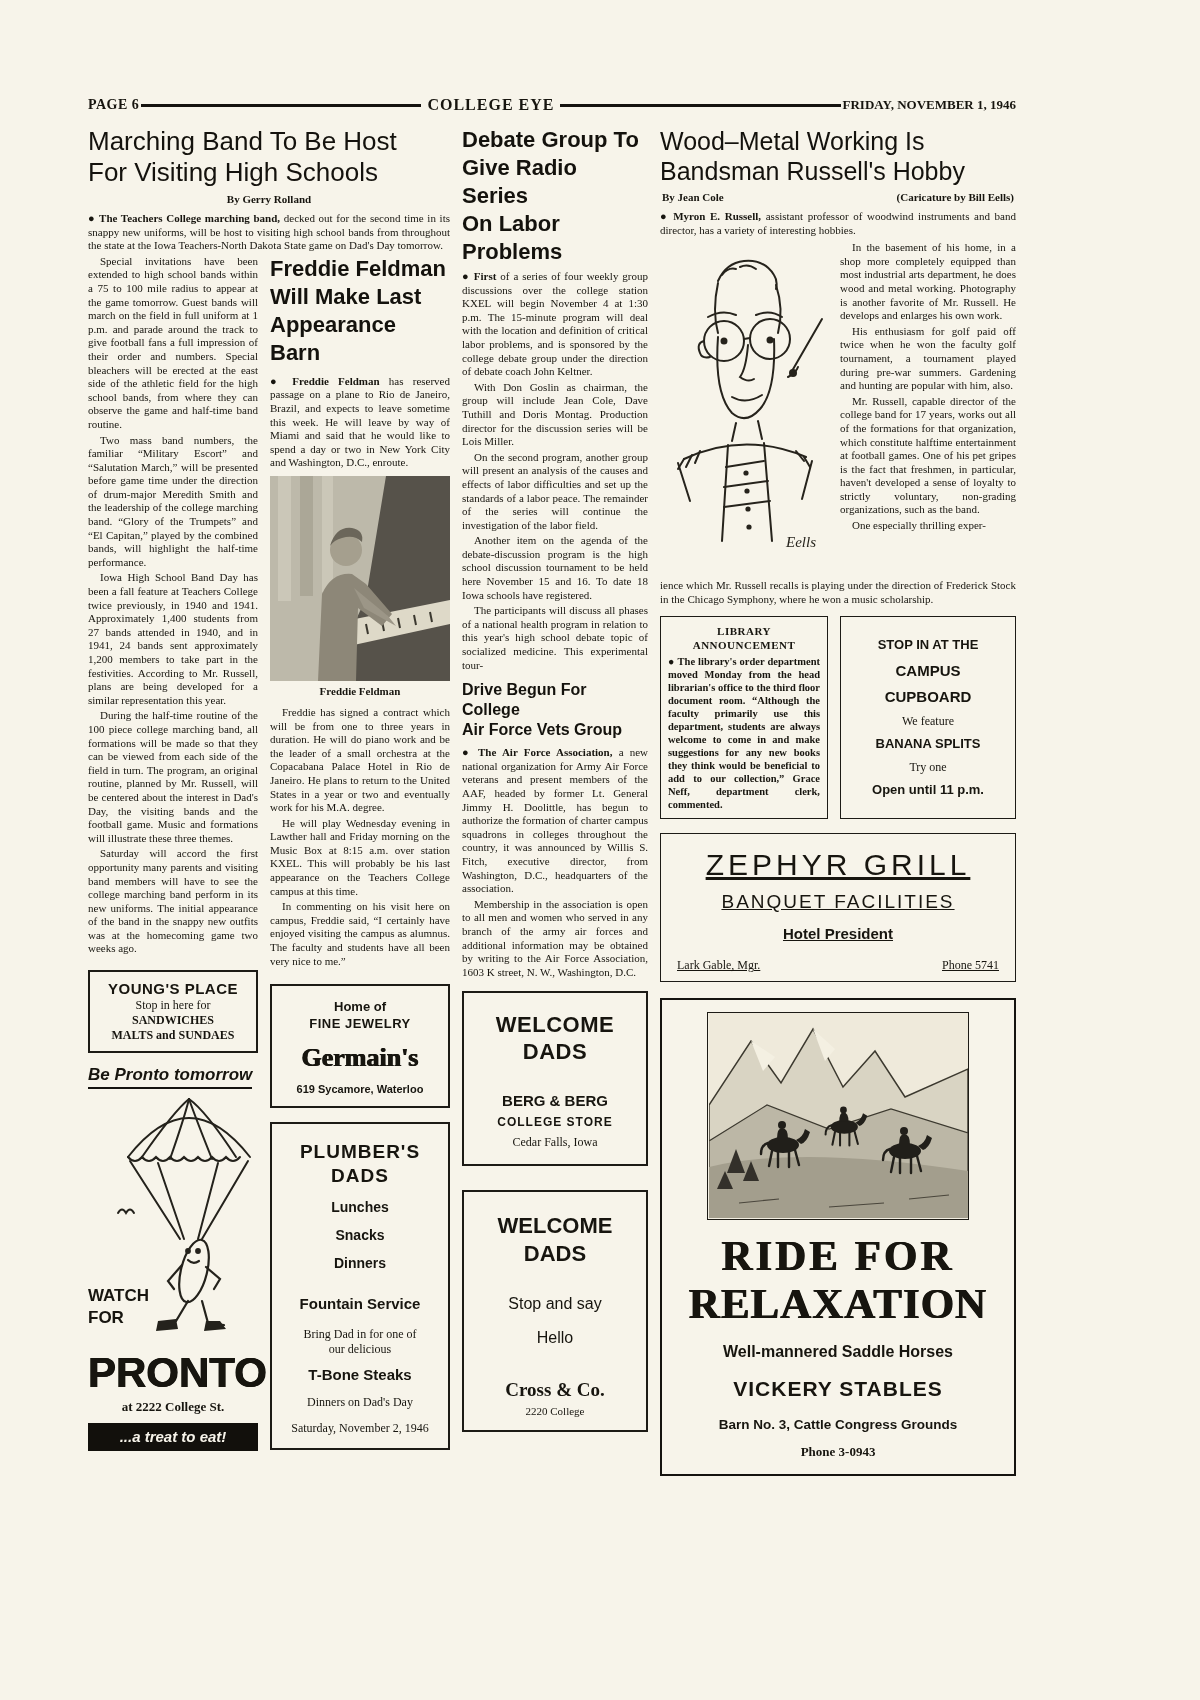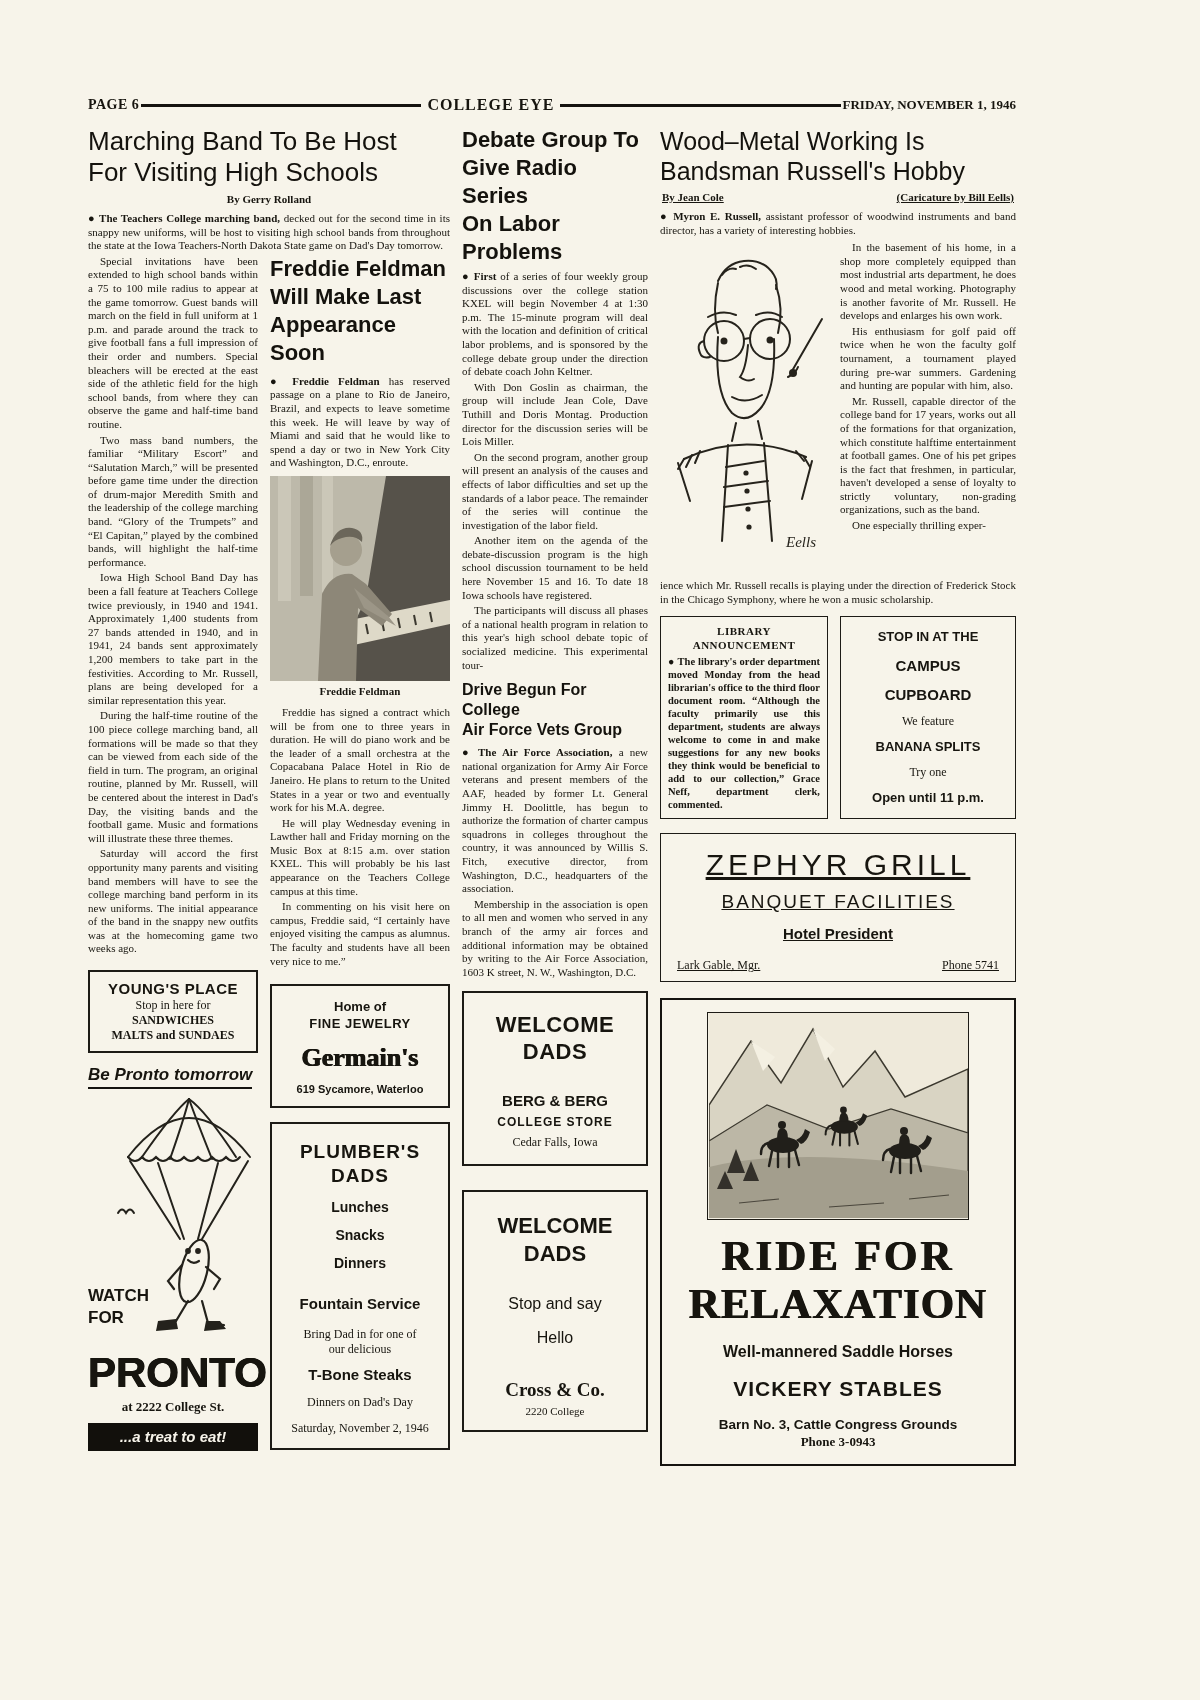--- a/index.html
+++ b/index.html
@@ -29,21 +29,21 @@
   .bt p.lede { text-indent:0; }
   .bt p.boldpara { font-weight:normal; text-indent:12px; }
   .lead-in { font-weight:bold; }
   .hl { font-family:"Liberation Sans",sans-serif; color:#14120d; }
   .hl-marching { font-size:26px; line-height:31px; font-weight:400; margin:0 0 4px 0; }
   .hl-freddie  { font-size:22px; line-height:28px; font-weight:700; margin:0 0 8px 0; }
   .hl-debate   { font-size:22px; line-height:28px; font-weight:700; margin:0 0 4px 0; }
   .hl-russell  { font-size:25px; line-height:30px; font-weight:400; margin:0 0 4px 0; }
   .hl-airforce { font-size:16px; line-height:20px; font-weight:700; margin:8px 0 6px 0; }
   .byline { font:bold 11px/14px "Liberation Serif",serif; text-align:center; margin:2px 0 6px 0; }
-  .byline-row { display:flex; justify-content:space-between; font:bold 11px/14px "Liberation Serif",serif; margin:2px 2px 6px 2px;text-decoration:underline; }
+  .byline-row { display:flex; justify-content:space-between; font:bold 11px/14px "Liberation Serif",serif; margin:2px 2px 6px 2px; }
   .caption { font:bold 11px/14px "Liberation Serif",serif; text-align:center; margin:3px 0 8px 0; }
   .heavy { text-shadow:0.5px 0 currentColor,-0.5px 0 currentColor; }
 
   
   .adbox { border:2px solid #1d1b16; background:transparent; }
   .center { text-align:center; }
 
   .youngs { margin-top:14px; padding:8px 6px; }
   .youngs .t { font:bold 15px/18px "Liberation Sans",sans-serif; letter-spacing:.5px; }
   .youngs .s1 { font:12px/15px "Liberation Serif",serif; }
@@ -83,41 +83,41 @@
   .cross .w { font:bold 22px/28px "Liberation Sans",sans-serif; }
   .cross .s { font:16px/20px "Liberation Sans",sans-serif; margin-top:26px; }
   .cross .s2{ font:16px/20px "Liberation Sans",sans-serif; margin-top:14px; }
   .cross .nm{ font:bold 19px/24px "Liberation Serif",serif; margin-top:30px; }
   .cross .ad{ font:11px/14px "Liberation Serif",serif; margin-top:2px; }
 
   .boxesrow { display:flex; gap:12px; margin-top:10px; align-items:stretch; }
   .library { width:168px; border:1.5px solid #1d1b16; padding:7px 7px; }
   .library .t { font:bold 11px/14px "Liberation Serif",serif; letter-spacing:.5px; text-align:center; margin-bottom:3px; }
   .library .b { font:bold 10.5px/13px "Liberation Serif",serif; text-align:justify; }
-  .cupboard { width:176px; border:1.5px solid #1d1b16; padding:12px 6px; display:flex; flex-direction:column; justify-content:space-between; text-align:center; }
+  .cupboard { width:176px; border:1.5px solid #1d1b16; padding:20px 6px; display:flex; flex-direction:column; justify-content:space-between; text-align:center; }
   .cupboard .l1 { font:bold 13px/16px "Liberation Sans",sans-serif; }
   .cupboard .nm { font:bold 15px/19px "Liberation Sans",sans-serif; }
   .cupboard .f  { font:12px/15px "Liberation Serif",serif; }
   .cupboard .bs { font:bold 13px/16px "Liberation Sans",sans-serif; }
   .cupboard .op { font:bold 13px/16px "Liberation Sans",sans-serif; }
 
   .zephyr { margin-top:14px; border:1.5px solid #1d1b16; padding:14px 10px 8px;text-decoration:underline; }
   .zephyr .nm { font:30px/34px "Liberation Sans",sans-serif; letter-spacing:4px; text-align:center; }
   .zephyr .bq { font:19px/24px "Liberation Sans",sans-serif; letter-spacing:2px; text-align:center; margin-top:8px; }
   .zephyr .hp { font:bold 15px/19px "Liberation Sans",sans-serif; text-align:center; margin-top:10px; }
   .zephyr .row { display:flex; justify-content:space-between; font:12px/16px "Liberation Serif",serif; margin-top:14px; padding:0 6px; }
 
   .ride { margin-top:16px; border:2.5px solid #15130f; padding:12px 10px 14px; text-align:center; }
   .ride .pic { width:262px; height:208px; border:1.5px solid #1d1b16; margin:0 auto; background:#f3efe2; }
   .ride .r1 { font:bold 43px/48px "Liberation Serif",serif; letter-spacing:3px; margin-top:12px; }
   .ride .r2 { font:bold 43px/48px "Liberation Serif",serif; letter-spacing:1px; }
   .ride .wm { font:bold 16px/20px "Liberation Sans",sans-serif; margin-top:14px; }
   .ride .nm { font:bold 21px/26px "Liberation Sans",sans-serif; letter-spacing:1px; margin-top:14px; }
   .ride .barn { font:bold 13.5px/17px "Liberation Sans",sans-serif; margin-top:14px; }
-  .ride .ph { font:bold 13px/17px "Liberation Serif",serif; }
+  .ride .ph { font:bold 13px/17px "Liberation Serif",serif; margin-top:10px; }
 
   .photo { width:180px; margin:6px 0 0 0; }
   .photo svg { display:block; }
   .caric { width:168px; }
 </style>
 </head>
 <body>
 
 <div class="page">
   <div class="sheet">
@@ -202,21 +202,21 @@
               <div class="big heavy">PRONTO</div>
               <div class="addr">at 2222 College St.</div>
               <div class="bar">...a treat to eat!</div>
             </div>
           </div>
 
           <div class="colB">
             <h2 class="hl hl-freddie">
               <div>Freddie Feldman</div>
               <div>Will Make Last</div>
-              <div>Appearance Soon</div>
+              <div>Appearance Barn</div>
             </h2>
             <div class="bt">
               <p class="lede"><span class="lead-in">● Freddie Feldman</span> <span>has reserved passage on a plane to Rio de Janeiro, Brazil, and expects to leave sometime this week. He will leave by way of Miami and said that he would like to spend a day or two in New York City and Washington, D.C., enroute.</span></p>
             </div>
 
             <div class="photo">
               <svg width="180" height="205" viewBox="0 0 180 205">
                 <rect width="180" height="205" fill="#bdb9aa"></rect>
                 <rect x="8" y="0" width="13" height="125" fill="#cbc7b8"></rect>
                 <rect x="30" y="0" width="13" height="120" fill="#aba797"></rect>

